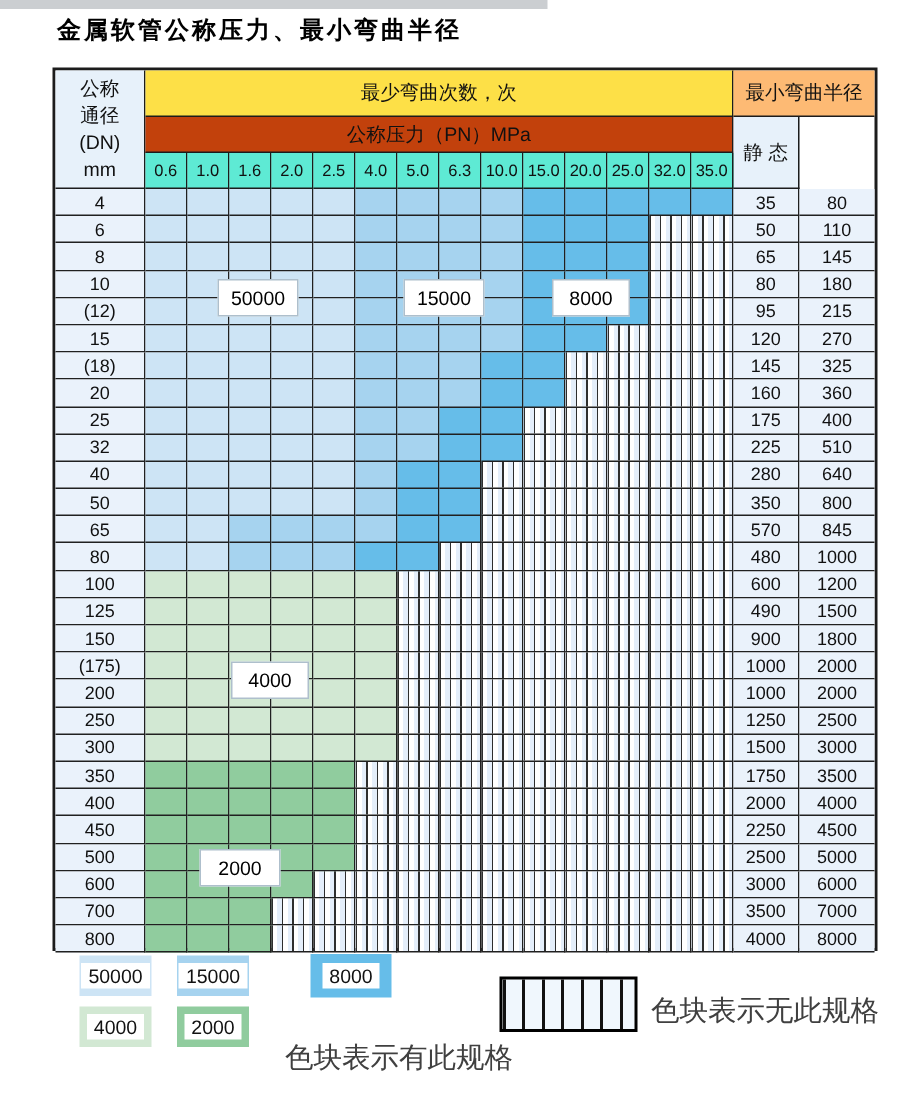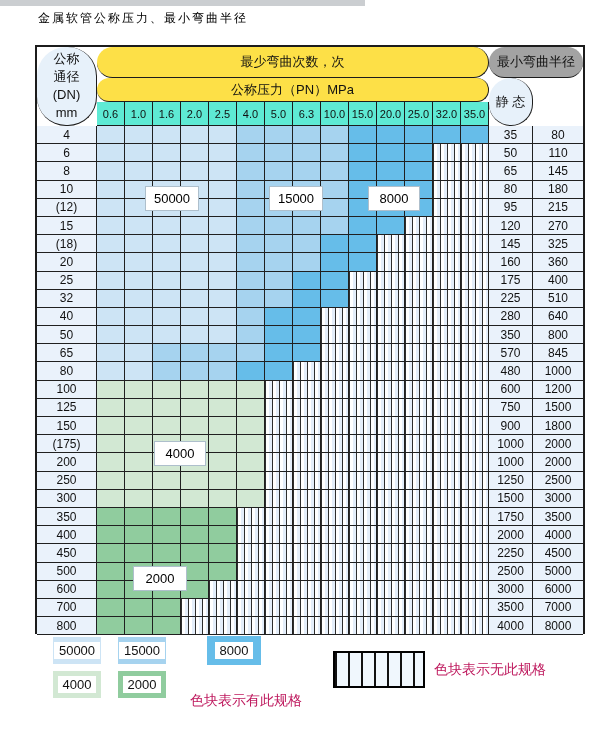--- a/index.html
+++ b/index.html
@@ -3,37 +3,37 @@
 <meta charset="utf-8">
 <style>
   html,body{margin:0;padding:0;}
   body{
     width:600px;height:743px;position:relative;background:#ffffff;
     font-family:"Liberation Sans","DejaVu Sans",sans-serif;color:#111;
     -webkit-font-smoothing:antialiased;overflow:hidden;
   }
   .topstrip{position:absolute;left:0;top:0;width:365px;height:6px;background:#cbced1;}
   .title{
-    position:absolute;left:38px;top:10px;font-size:12px;font-weight:normal;
+    position:absolute;left:38px;top:10px;font-size:16px;font-weight:bold;
     letter-spacing:2px;color:#000;font-family:"Liberation Serif","DejaVu Serif",serif;
   }
   
   .tbl{
     position:absolute;left:35px;top:45px;width:550px;height:589px;
     border:2px solid #1c1c1c;box-sizing:border-box;background:#fff;
   }
   .hcell{
     position:absolute;box-sizing:border-box;border-right:1px solid #1c1c1c;border-bottom:1px solid #1c1c1c;
     display:flex;align-items:center;justify-content:center;text-align:center;
-    font-size:13px;background:#ddebf7;border-radius:29px;
+    font-size:13px;background:#ddebf7;
   }
   .dnhead{left:0;top:0;width:60px;height:79px;flex-direction:column;line-height:18px;font-size:13px;background:#e7f1fa;}
   .bendhead{left:60px;top:0;width:392px;height:31px;background:#fde047;}
-  .radhead{left:452px;top:0;width:94px;height:31px;background:#a3a3a3;border-right:none;}
-  .pnhead{left:60px;top:31px;width:392px;height:24px;background:#fde047;}
+  .radhead{left:452px;top:0;width:94px;height:31px;background:#fdba74;border-right:none;}
+  .pnhead{left:60px;top:31px;width:392px;height:24px;background:#c2410c;}
   .stathead{left:452px;top:31px;width:44px;height:48px;background:#e7f1fa;font-size:13px;}
   .dynhead{left:496px;top:31px;width:50px;height:48px;background:#e7f1fa;border-right:none;font-size:13px;}
   .pvals{position:absolute;left:60px;top:55px;width:392px;height:24px;display:grid;grid-template-columns:repeat(14,28px);}
   .pv{
     box-sizing:border-box;border-right:1px solid #1c1c1c;border-bottom:1px solid #1c1c1c;
     display:flex;align-items:center;justify-content:center;font-size:11px;background:#5eead4;
   }
   
   .bodygrid{
     position:absolute;left:0;top:79px;width:546px;
@@ -61,21 +61,21 @@
   
   .sw{
     position:absolute;width:48px;height:27px;display:flex;align-items:center;justify-content:center;
   }
   .sw .inner{background:#fff;font-size:13px;padding:0px 5px;line-height:17px;}
   .sw1{left:53px;top:637px;background:#cde4f5;}
   .sw2{left:118px;top:637px;background:#a6d3ef;}
   .sw3{left:207px;top:636px;width:54px;height:29px;background:#66bde9;}
   .sw4{left:53px;top:671px;background:#d2e8d3;}
   .sw5{left:118px;top:671px;background:#90cc9e;}
-  .legtext{position:absolute;font-size:14px;color:#be185d;}
+  .legtext{position:absolute;font-size:19px;color:#404040;}
   .lt1{left:190px;top:678px;margin-top:14px;}
   .lt2{left:434px;top:661px;}
   .hatchbox{
     position:absolute;left:333px;top:651px;width:92px;height:37px;box-sizing:border-box;
     border:2px solid #000;
     background:repeating-linear-gradient(90deg,#111 0px,#111 2px,#f0f7fd 2px,#f0f7fd 13px);
   }
 </style>
 </head>
 <body>
@@ -375,21 +375,21 @@
       <div class="bc cG"></div>
       <div class="bc cG"></div>
       <div class="bc cX"></div>
       <div class="bc cX"></div>
       <div class="bc cX"></div>
       <div class="bc cX"></div>
       <div class="bc cX"></div>
       <div class="bc cX"></div>
       <div class="bc cX"></div>
       <div class="bc cX"></div>
-      <div class="bc sv">750</div>
+      <div class="bc sv">490</div>
       <div class="bc dv">1500</div>
       <div class="bc dn">150</div>
       <div class="bc cG"></div>
       <div class="bc cG"></div>
       <div class="bc cG"></div>
       <div class="bc cG"></div>
       <div class="bc cG"></div>
       <div class="bc cG"></div>
       <div class="bc cX"></div>
       <div class="bc cX"></div>

